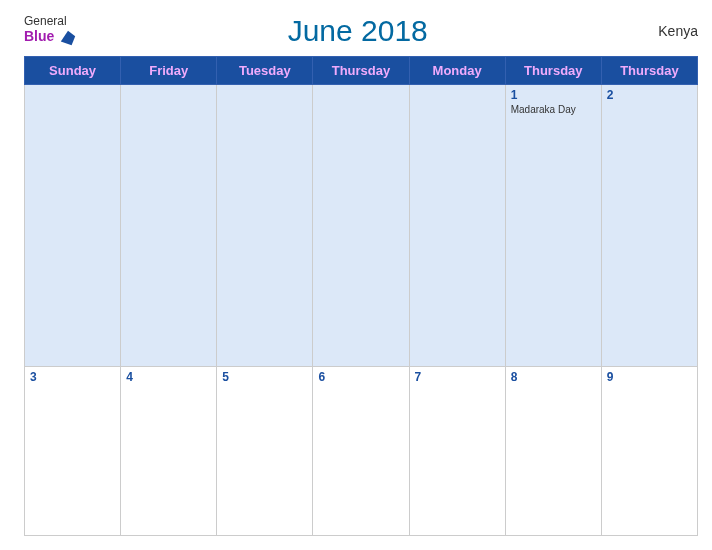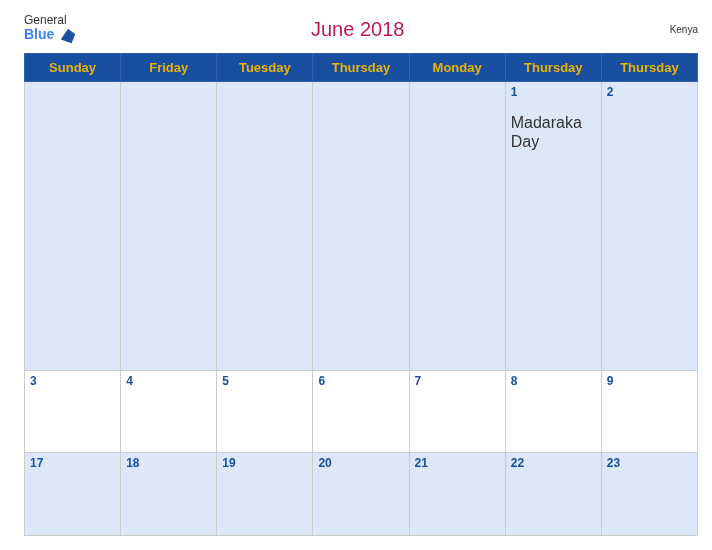--- a/index.html
+++ b/index.html
@@ -31,45 +31,45 @@
       color: #1a1a7a;
       font-weight: bold;
     }
     .logo-general {
       font-size: 12px;
       font-weight: normal;
       color: #333;
       line-height: 1.1;
     }
     .logo-blue {
-      color: #3b82f6;
+      color: #a21caf;
       font-weight: bold;
       font-size: 14px;
       line-height: 1;
     }
     .title {
-      font-size: 20px;
-      color: #be185d;
+      font-size: 30px;
+      color: #0369a1;
       font-weight: normal;
       text-align: center;
     }
     .country {
-      font-size: 10px;
+      font-size: 14px;
       color: #333;
       text-align: right;
       min-width: 60px;
     }
     .calendar-table {
       width: 100%;
       flex: 1;
       border-collapse: collapse;
     }
     .calendar-table th {
       background: #1a4fa0;
-      color: #eab308;
+      color: #f0abfc;
       font-size: 13px;
       font-weight: bold;
       text-align: center;
       padding: 6px 0;
       border: 1px solid #3360b0;
     }
     .calendar-table td {
       border: 1px solid #ccc;
       vertical-align: top;
       padding: 3px 5px;
@@ -82,24 +82,24 @@
     .calendar-table tr:nth-child(even) td {
       background: #fff;
     }
     .day-number {
       font-size: 12px;
       color: #1a4fa0;
       font-weight: bold;
       display: block;
     }
     .holiday-name {
-      font-size: 16px;
+      font-size: 10px;
       color: #333;
       display: block;
-      margin-top: 14px;
+      margin-top: 2px;
       line-height: 1.2;
     }
     .empty-cell {
       background: #fff !important;
     }
     .row-odd td { background: #dce8f8; }
     .row-even td { background: #fff; }
     .row-odd td.empty-cell { background: #dce8f8 !important; }
   </style>
 </head>
@@ -163,38 +163,15 @@
           <td>
             <span class="day-number">7</span>
           </td>
           <td>
             <span class="day-number">8</span>
           </td>
           <td>
             <span class="day-number">9</span>
           </td>
         </tr>
-        <tr class="row-even">
-          <td>
-            <span class="day-number">17</span>
-          </td>
-          <td>
-            <span class="day-number">18</span>
-          </td>
-          <td>
-            <span class="day-number">19</span>
-          </td>
-          <td>
-            <span class="day-number">20</span>
-          </td>
-          <td>
-            <span class="day-number">21</span>
-          </td>
-          <td>
-            <span class="day-number">22</span>
-          </td>
-          <td>
-            <span class="day-number">23</span>
-          </td>
-        </tr>
       </tbody>
   </table>
 </div>
 
 </body></html>

